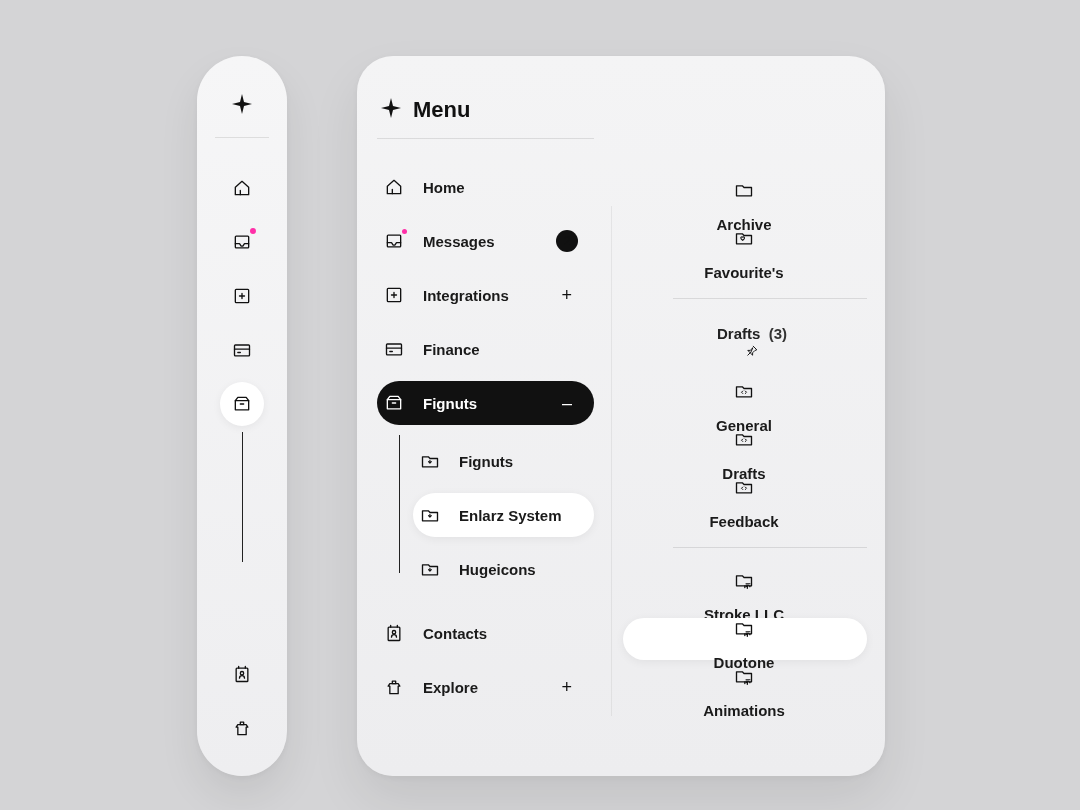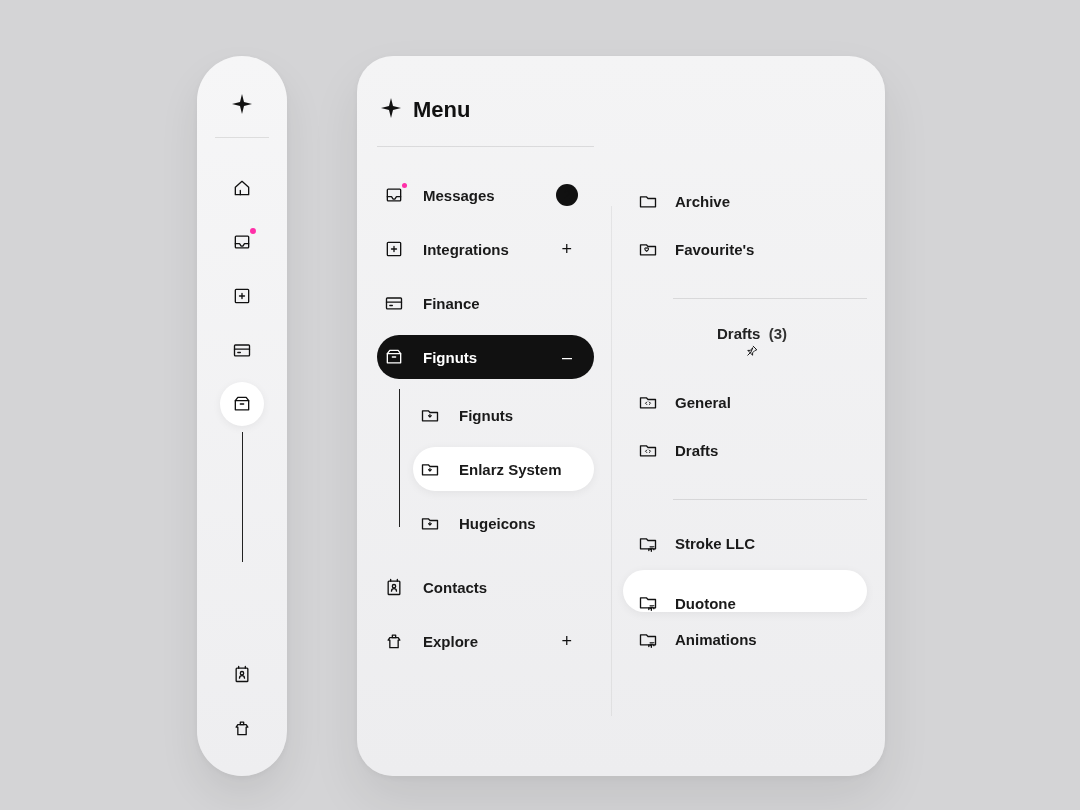--- a/index.html
+++ b/index.html
@@ -80,21 +80,20 @@
   }
   .col-right {
     flex: 1;
     padding: 40px 18px 0 24px;
     display: flex; flex-direction: column;
   }
 
   .title-row {
     display: flex; align-items: center; gap: 12px;
     font-weight: 800; font-size: 22px;
-    margin-bottom: 8px;
     padding-left: 2px;
   }
   .title-row + hr, .sep {
     border: none; border-top: 1px solid rgba(0,0,0,.10);
     margin: 14px 0 26px;
   }
   .col-right .sep { margin: 22px 0 22px 36px; }
 
   .navitem {
     height: 44px;
@@ -151,21 +150,21 @@
     background: #111; color:#fff;
     display:flex;align-items:center;justify-content:center;
     font-size:12px; font-weight:700; padding:0 6px;
   }
   .badge.minus, .badge.plus {
     background:transparent; color:#111; font-size:18px; font-weight:400;
   }
   .navitem.black .badge.minus { color:#fff; }
 
   
-  .col-right .navitem { padding-left: 0; }
+  .col-right .navitem { padding-left: 0; flex-direction: column; }
   .section-head {
     display:flex; align-items:center; justify-content:space-between;
     font-weight:700; color:#222;
     margin: 4px 0 18px;
     cursor:pointer;
     flex-direction:column;
   }
   .section-head .count { color:#333; font-weight:700; }
   .col-right .navitem .iconbox { width:22px; margin-right:0;}
   .col-right .navitem { gap:16px; height:42px; margin-bottom:6px;}
@@ -286,20 +285,28 @@
 
   <div class="col-left">
     <div class="title-row">
       <span class="fill"><svg width="22" height="22">
             <use href="#i-sparkle"></use>
           </svg></span>
       <span>Menu</span>
     </div>
     <hr>
 
+    <div class="navitem">
+      <span class="iconbox">
+          <svg width="20" height="20" viewBox="0 0 24 24">
+            <use href="#i-home"></use>
+          </svg>
+        </span>
+      <span>Home</span>
+    </div>
     <div class="navitem">
       <span class="iconbox">
           <svg width="20" height="20" viewBox="0 0 24 24">
             <use href="#i-inbox"></use>
           </svg>
           <span class="dot"></span>
         </span>
       <span>Messages</span>
       <span class="trail badge">2</span>
     </div>
@@ -414,32 +421,40 @@
       <span>General</span>
     </div>
     <div class="navitem">
       <span class="iconbox">
           <svg width="20" height="20" viewBox="0 0 24 24">
             <use href="#i-folder-code"></use>
           </svg>
         </span>
       <span>Drafts</span>
     </div>
+    <div class="navitem">
+      <span class="iconbox">
+          <svg width="20" height="20" viewBox="0 0 24 24">
+            <use href="#i-folder-code"></use>
+          </svg>
+        </span>
+      <span>Feedback</span>
+    </div>
 
     <hr class="sep">
 
     <div class="navitem">
       <span class="iconbox">
           <svg width="20" height="20" viewBox="0 0 24 24">
             <use href="#i-folder-list"></use>
           </svg>
         </span>
       <span>Stroke LLC</span>
     </div>
-    <div class="navitem white" style="margin-left:-14px;padding-left:14px;align-items:flex-end;">
+    <div class="navitem white" style="margin-left:-14px;padding-left:14px;">
       <span class="iconbox">
           <svg width="20" height="20" viewBox="0 0 24 24">
             <use href="#i-folder-list"></use>
           </svg>
         </span>
       <span>Duotone</span>
     </div>
     <div class="navitem">
       <span class="iconbox">
           <svg width="20" height="20" viewBox="0 0 24 24">

